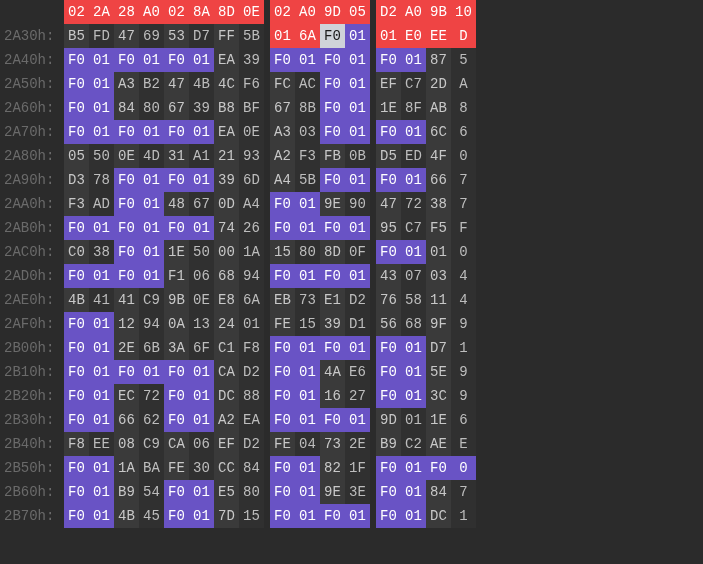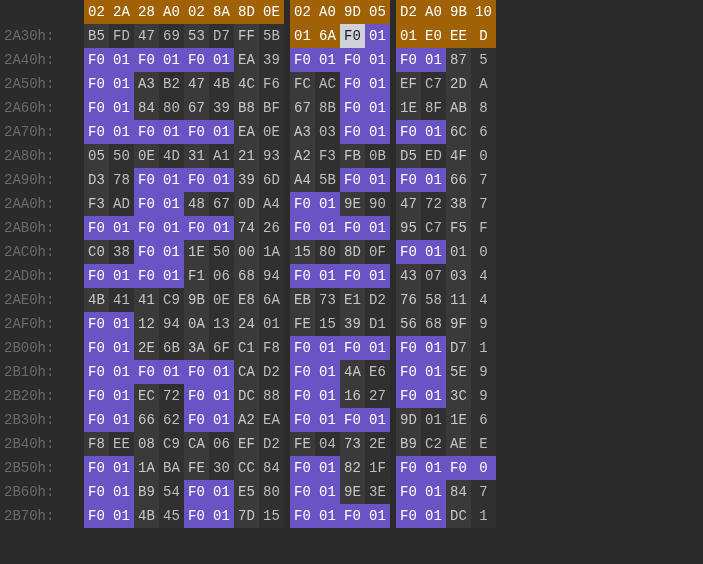--- a/index.html
+++ b/index.html
@@ -20,21 +20,21 @@
   .row {
     display: table-row;
     height: 24px;
   }
   .addr {
     display: table-cell;
     color: #6a6a6a;
     padding: 0 6px 0 4px;
     vertical-align: middle;
     white-space: nowrap;
-    width: 84px;
+    width: 64px;
     background: #2b2b2b;
   }
   .bytes {
     display: table-cell;
     vertical-align: middle;
     white-space: nowrap;
   }
   .byte {
     display: inline-block;
     width: 25px;
@@ -43,21 +43,21 @@
     height: 24px;
     vertical-align: top;
   }
   .gap {
     display: inline-block;
     width: 6px;
   }
   .c0 { background: #3a3a3a; color: #c8c8c8; }  
   .c1 { background: #303030; color: #bdbdbd; }  
   .hl { background: #6953c5; color: #ffffff; }  
-  .sel { background: #a16207; color: #ffffff; }  
+  .sel { background: #ef4444; color: #ffffff; }  
   .cur { background: #cfd3d9; color: #1a1a1a; }  
 </style>
 </head>
 <body>
 
 <div class="hex-view">
     <div class="row">
       <div class="addr"></div>
       <div class="bytes"><span class="byte sel">02</span><span class="byte sel">2A</span><span class="byte sel">28</span><span class="byte sel">A0</span><span class="byte sel">02</span><span class="byte sel">8A</span><span class="byte sel">8D</span><span class="byte sel">0E</span><span class="gap"></span><span class="byte sel">02</span><span class="byte sel">A0</span><span class="byte sel">9D</span><span class="byte sel">05</span><span class="gap"></span><span class="byte sel">D2</span><span class="byte sel">A0</span><span class="byte sel">9B</span><span class="byte sel">10</span></div>
     </div>

